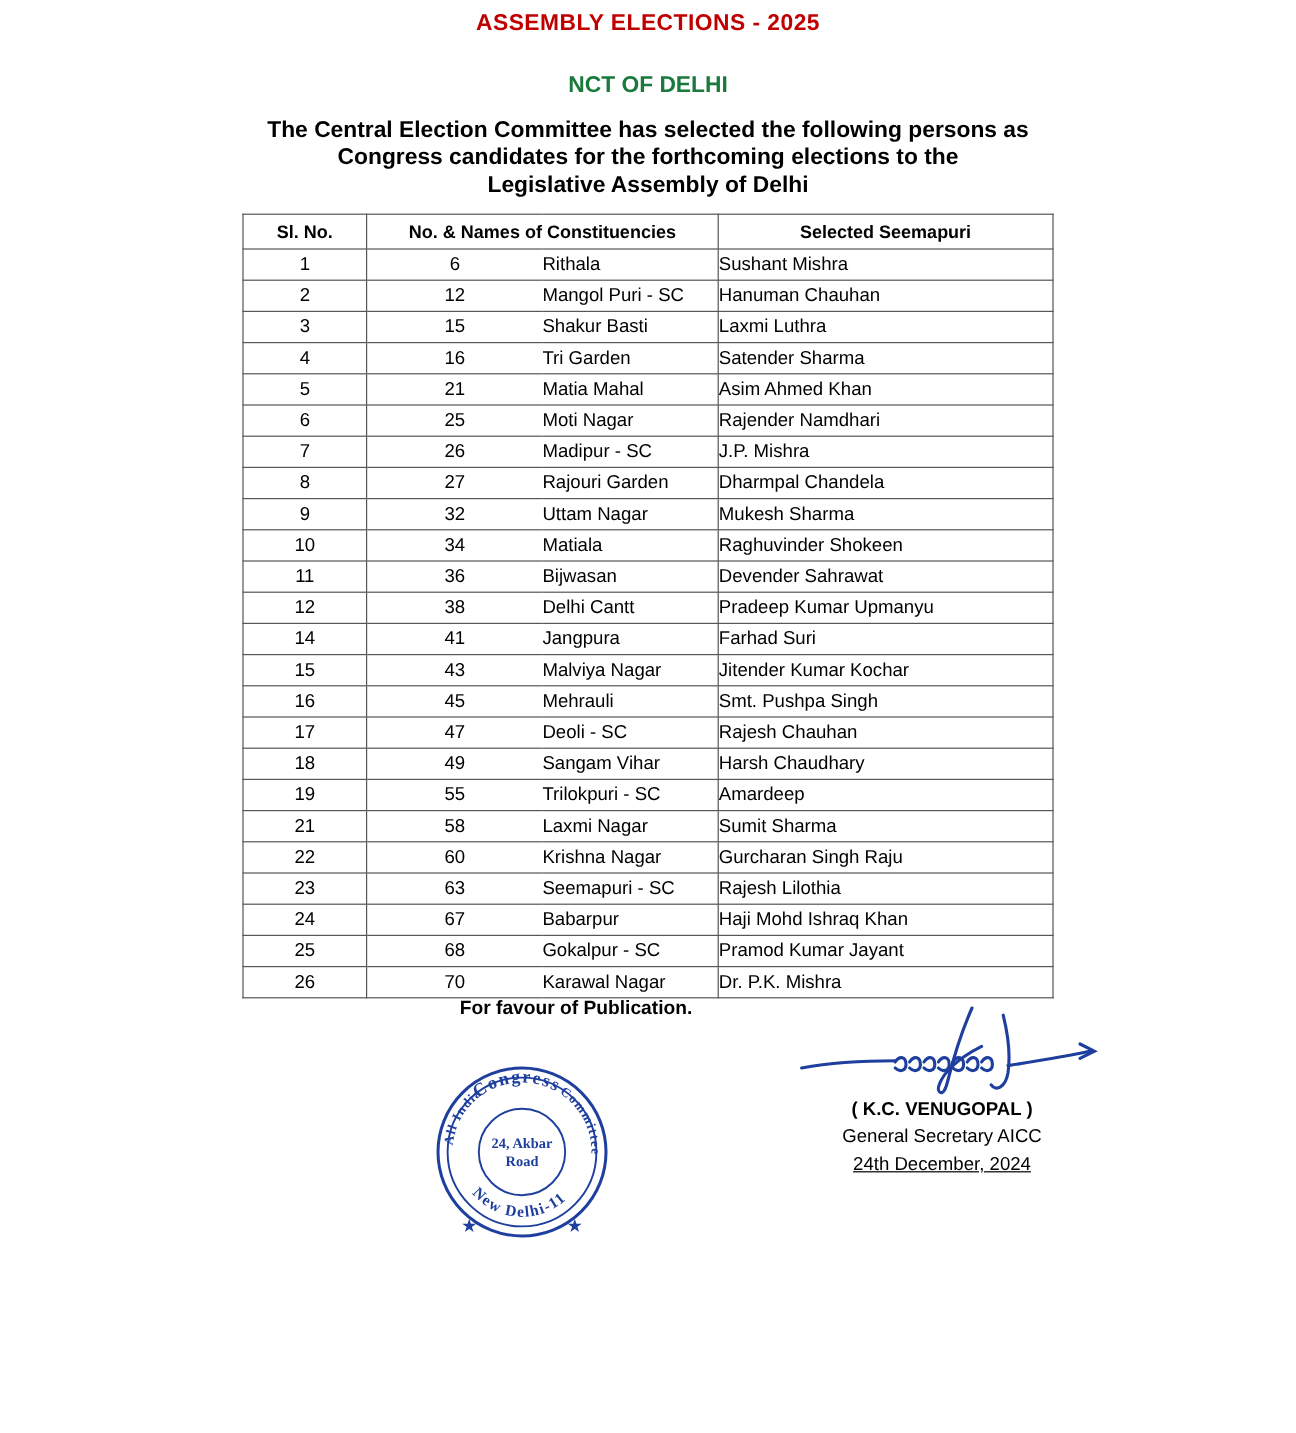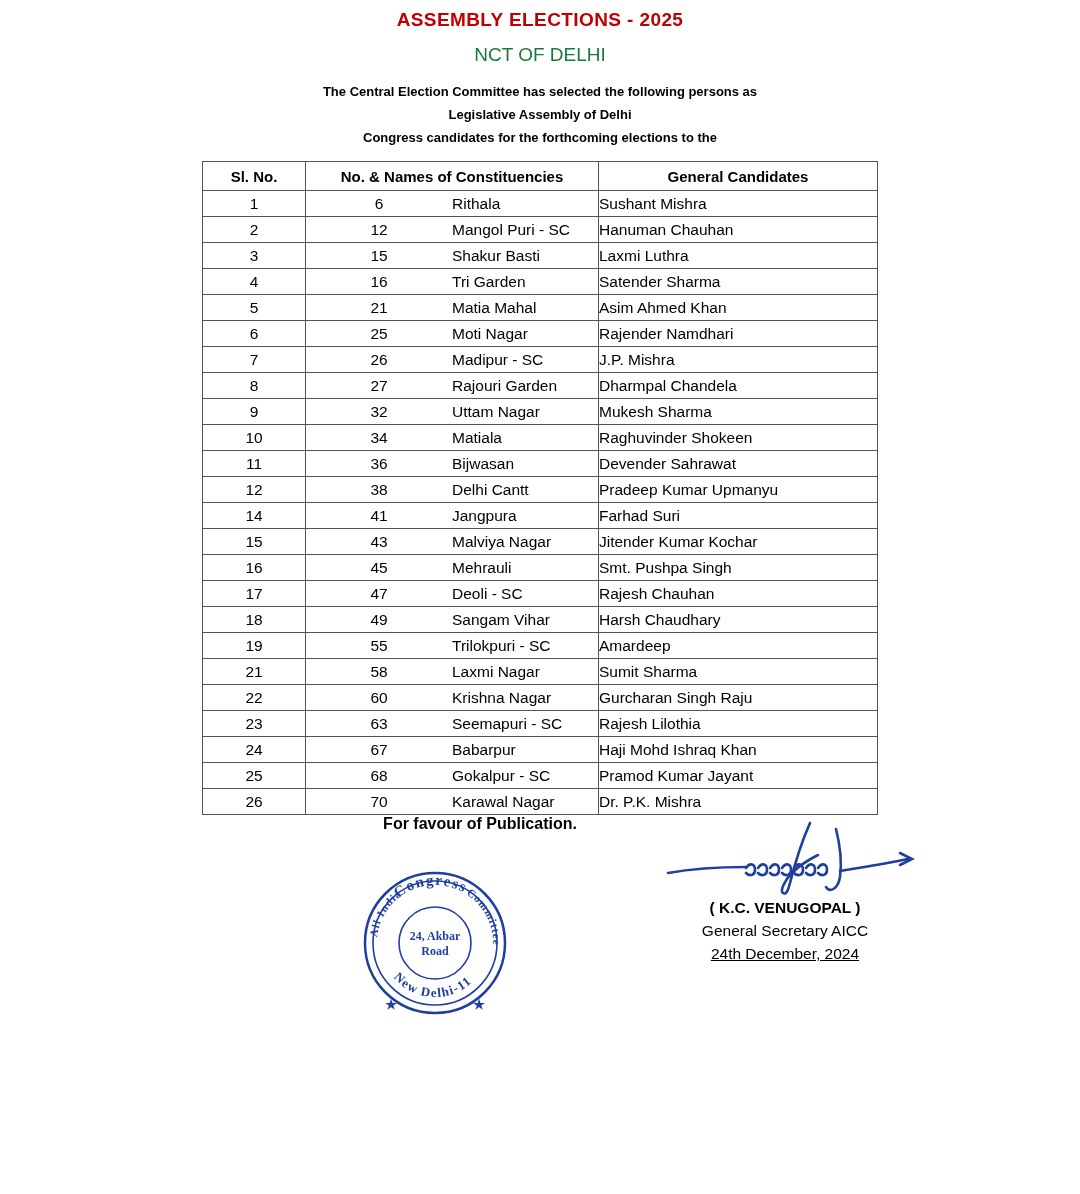--- a/index.html
+++ b/index.html
@@ -24,28 +24,28 @@
     text-align: center;
     color: #c00000;
     font-weight: bold;
     font-size: 19px;
     letter-spacing: 0.4px;
     margin-top: 9px;
   }
   .title-sub {
     text-align: center;
     color: #1a7a3c;
-    font-weight: normal;
+    font-weight: bold;
     font-size: 19px;
-    margin-top: 13px;
+    margin-top: 30px;
   }
   .intro {
     text-align: center;
     font-weight: bold;
-    font-size: 13px;
+    font-size: 19px;
     line-height: 23px;
     margin-top: 14px;
     color: #000000;
   }
   .intro div { white-space: nowrap; }
 
   table.candidates {
     border-collapse: collapse;
     margin: 12px auto 0 auto;
     width: 672px;
@@ -129,30 +129,30 @@
 </head>
 <body>
 
 <div class="page">
 
   <div class="title-main">ASSEMBLY ELECTIONS - 2025</div>
   <div class="title-sub">NCT OF DELHI</div>
 
   <div class="intro">
     <div>The Central Election Committee has selected the  following persons as</div>
+    <div>Congress candidates for the forthcoming elections to the</div>
     <div>Legislative Assembly of Delhi</div>
-    <div>Congress candidates for the forthcoming elections to the</div>
   </div>
 
   <table class="candidates">
     <thead>
       <tr>
         <th class="col-sl">Sl. No.</th>
         <th class="hdr-const" colspan="2">No. &amp; Names of Constituencies</th>
-        <th class="col-cand" style="text-align:center;padding-left:0">General Candidates</th>
+        <th class="col-cand" style="text-align:center;padding-left:0">Selected Seemapuri</th>
       </tr>
     </thead>
     <tbody id="table-body">
         <tr>
           <td class="col-sl">1</td>
           <td class="col-no cell-no">6</td>
           <td class="col-name">Rithala</td>
           <td class="col-cand">Sushant Mishra</td>
         </tr>
         <tr>

